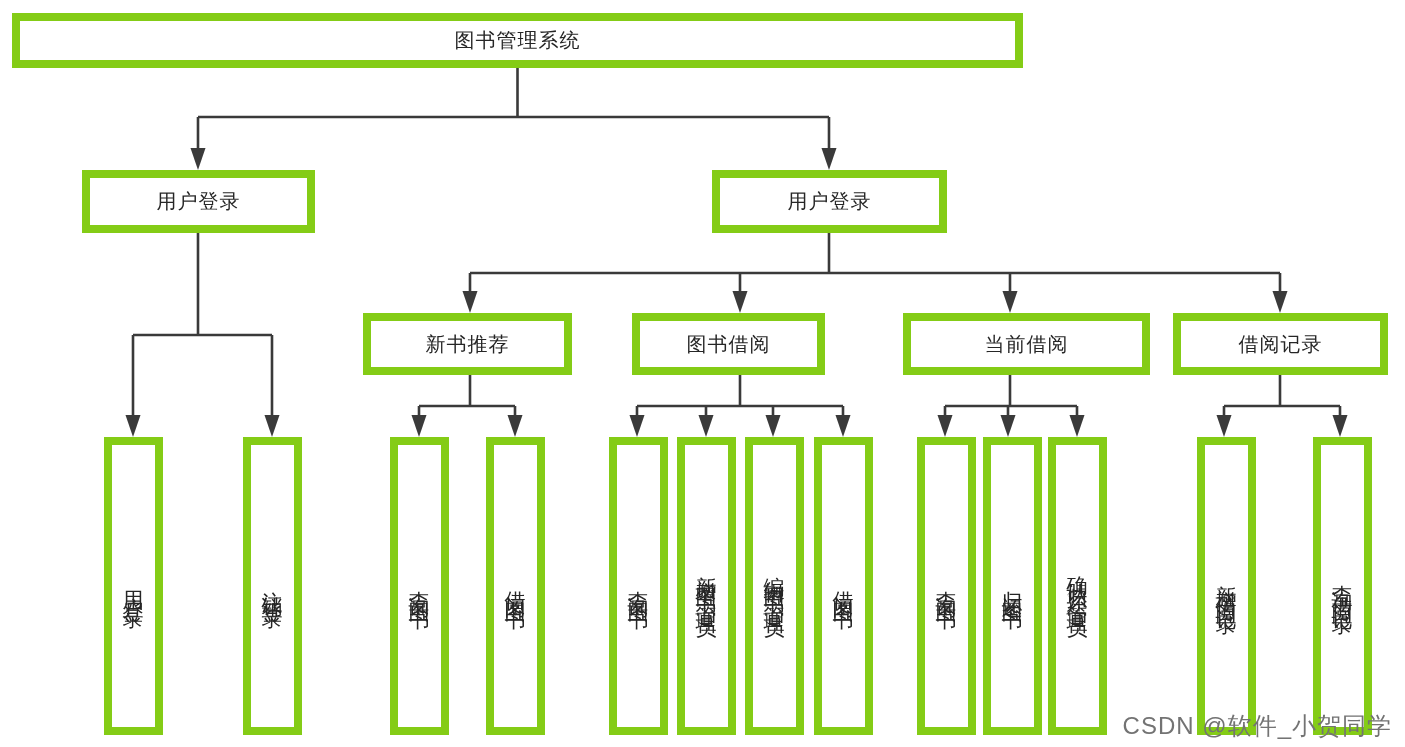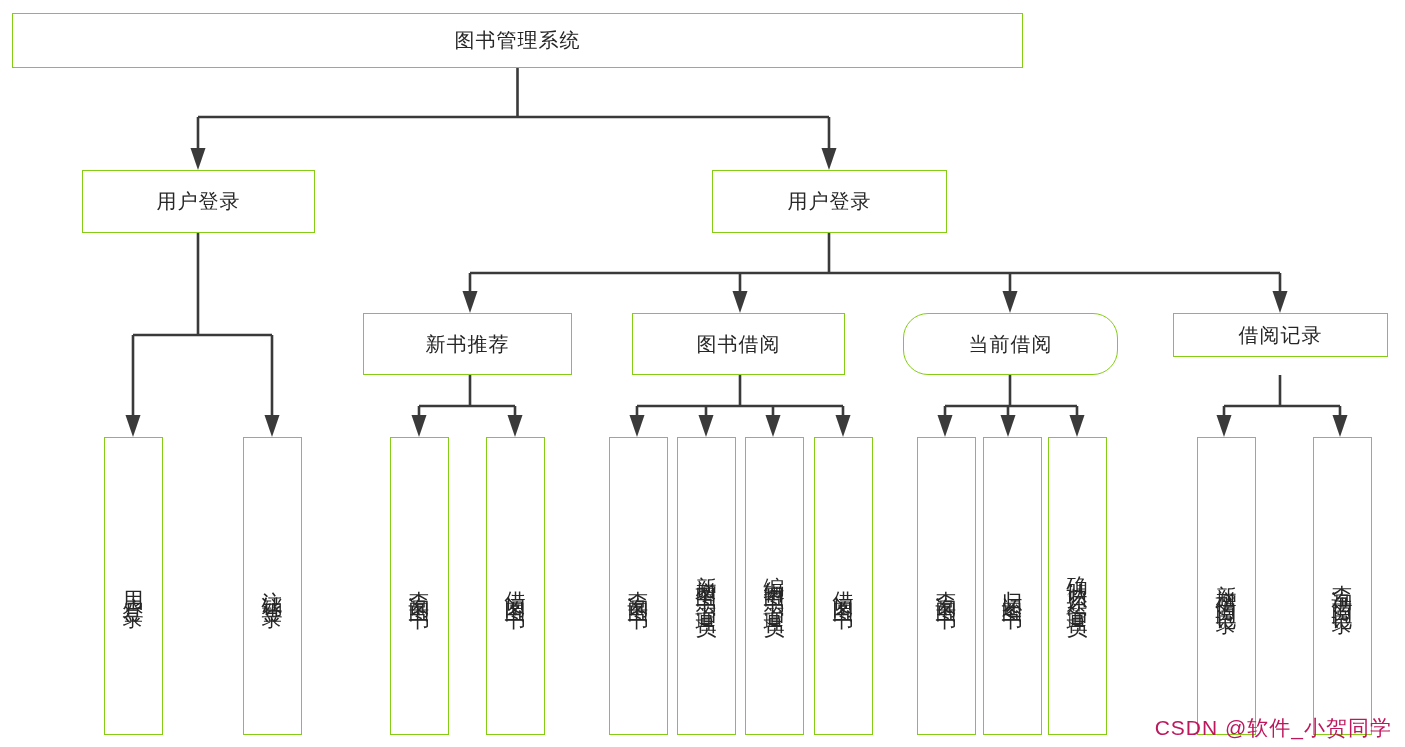--- a/index.html
+++ b/index.html
@@ -11,42 +11,42 @@
     overflow:hidden;
   }
   svg.connectors {
     position:absolute; left:0; top:0; width:1405px; height:747px;
     z-index:1;
   }
   .node {
     position:absolute;
     box-sizing:border-box;
     background:#ffffff;
-    border:1px solid #84cc16;
+    border:8px solid #84cc16;
     display:flex; align-items:center; justify-content:center;
     font-size:20px;
     color:#262626;
     letter-spacing:1px;
     z-index:2;
     white-space:nowrap;
   }
   .leaf {
     writing-mode:vertical-rl;
     text-orientation:mixed;
     font-size:21px;
     letter-spacing:6px;
     line-height:1;
     white-space:normal;
   }
   .watermark {
     position:absolute;
     right:13px; bottom:5px;
     z-index:3;
-    font-size:21px;
-    color:#be185d;
+    font-size:24px;
+    color:#737373;
     letter-spacing:1px;
   }
 </style>
 </head>
 <body>
 
 <div class="stage">
 
   <svg class="connectors" viewBox="0 0 1405 747" xmlns="http://www.w3.org/2000/svg">
     <g stroke="#3a3a3a" stroke-width="2.6" fill="none">
@@ -90,23 +90,23 @@
       <polygon points="1332.5,415 1347.5,415 1340,437"></polygon>
     </g>
   </svg>
 
   <div class="node" style="left:12px; top:13px; width:1011px; height:55px;">图书管理系统</div>
 
   <div class="node" style="left:82px; top:170px; width:233px; height:63px;">用户登录</div>
   <div class="node" style="left:712px; top:170px; width:235px; height:63px;">用户登录</div>
 
   <div class="node" style="left:363px; top:313px; width:209px; height:62px;">新书推荐</div>
-  <div class="node" style="left:632px; top:313px; width:213px; height:62px;">图书借阅</div>
-  <div class="node" style="left:903px; top:313px; width:215px; height:62px;border-radius:25px;">当前借阅</div>
-  <div class="node" style="left:1173px; top:313px; width:215px; height:44px;">借阅记录</div>
+  <div class="node" style="left:632px; top:313px; width:193px; height:62px;">图书借阅</div>
+  <div class="node" style="left:903px; top:313px; width:247px; height:62px;">当前借阅</div>
+  <div class="node" style="left:1173px; top:313px; width:215px; height:62px;">借阅记录</div>
 
   <div class="node leaf" style="left:104px; top:437px; width:59px; height:298px;">用户登录</div>
   <div class="node leaf" style="left:243px; top:437px; width:59px; height:298px;">注销登录</div>
 
   <div class="node leaf" style="left:390px; top:437px; width:59px; height:298px;">查询图书</div>
   <div class="node leaf" style="left:486px; top:437px; width:59px; height:298px;">借阅图书</div>
 
   <div class="node leaf" style="left:609px; top:437px; width:59px; height:298px;">查询图书</div>
   <div class="node leaf" style="left:677px; top:437px; width:59px; height:298px;">新增图书（管理员）</div>
   <div class="node leaf" style="left:745px; top:437px; width:59px; height:298px;">编辑图书（管理员）</div>

